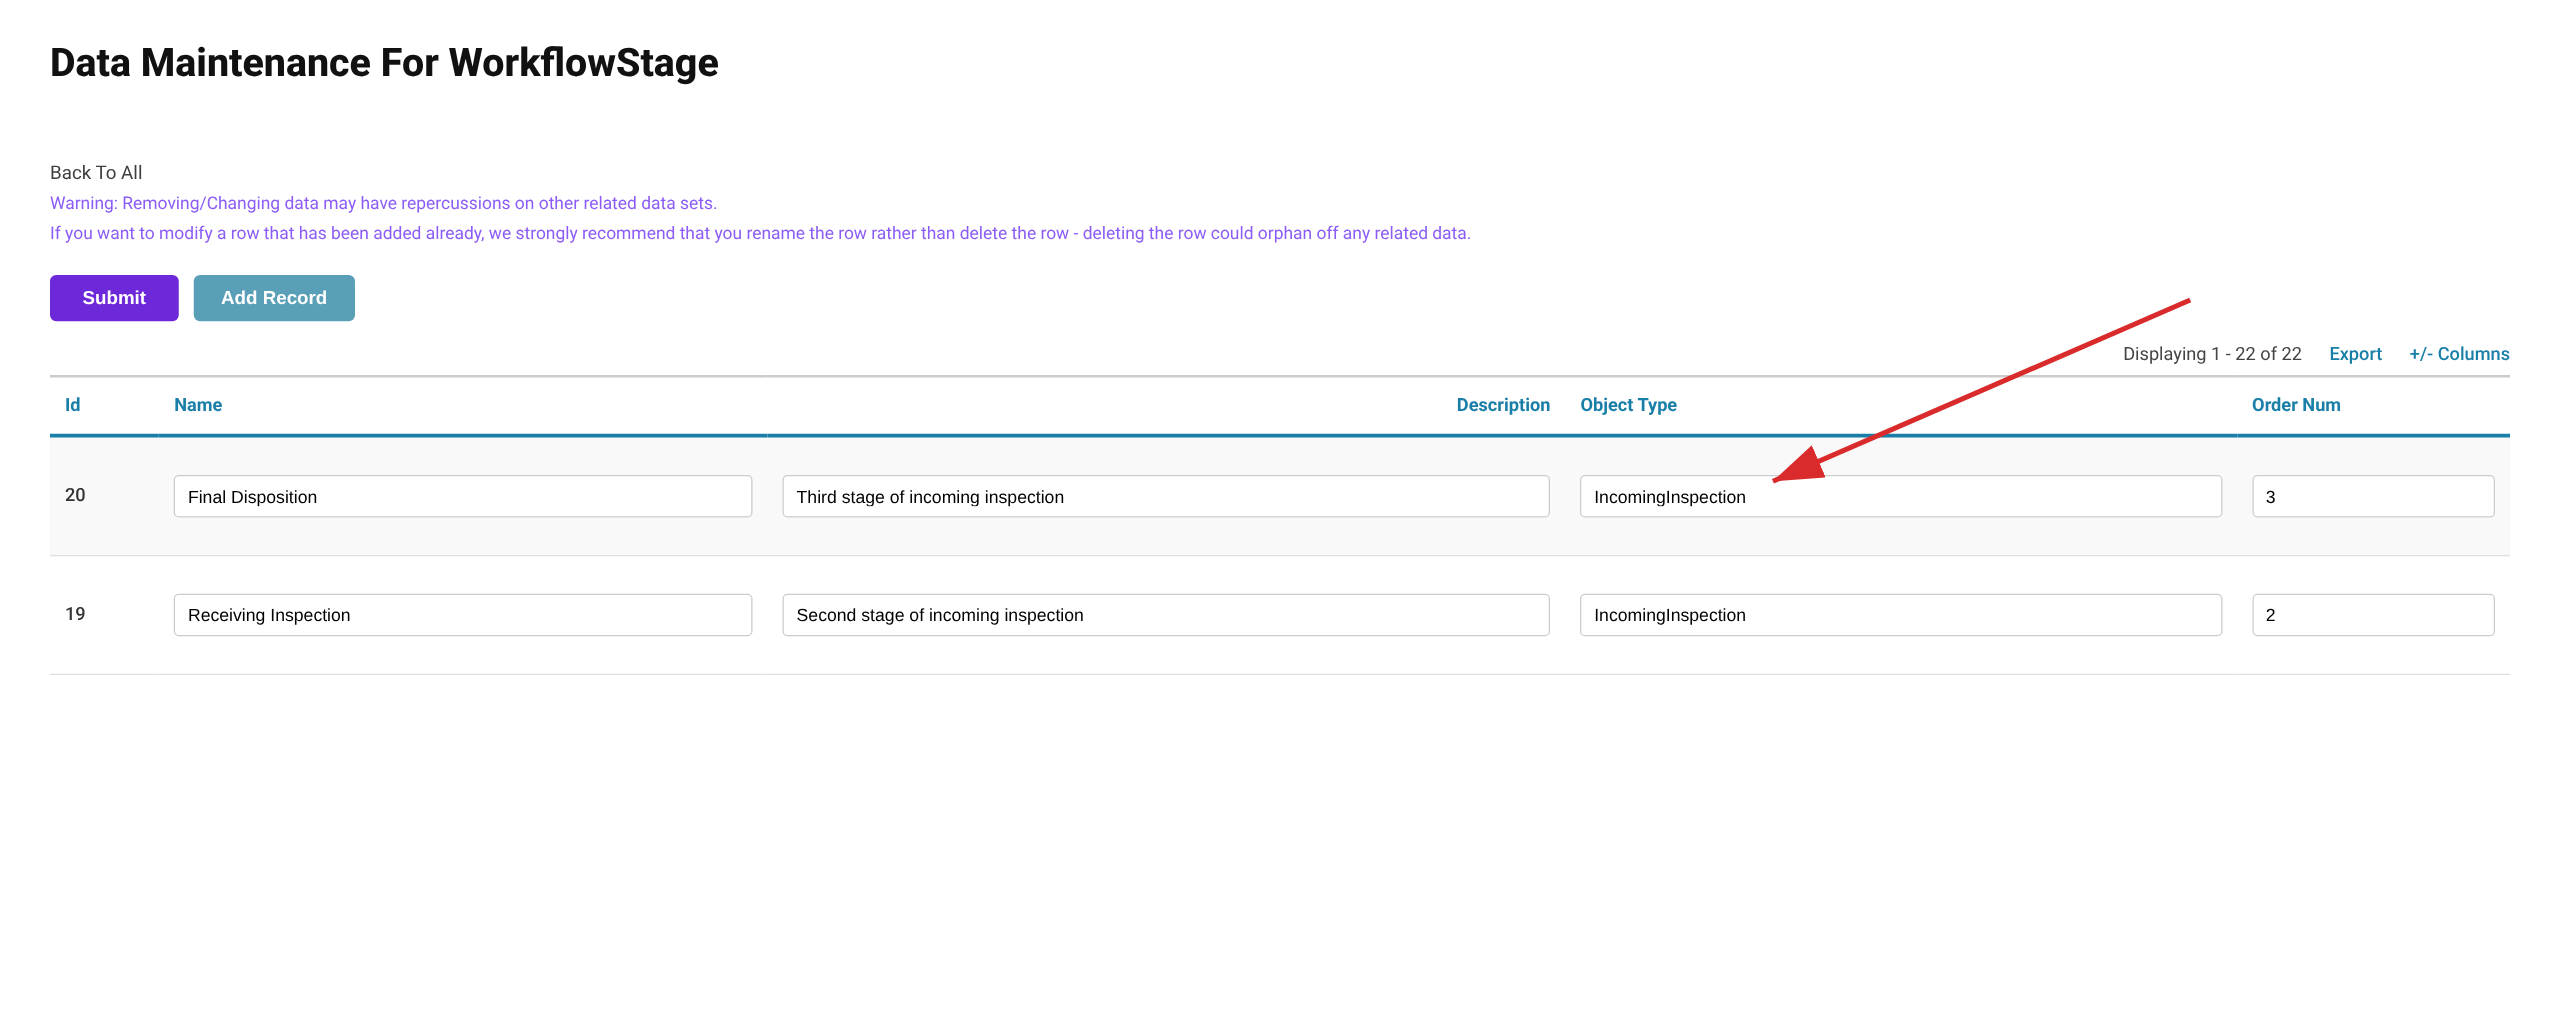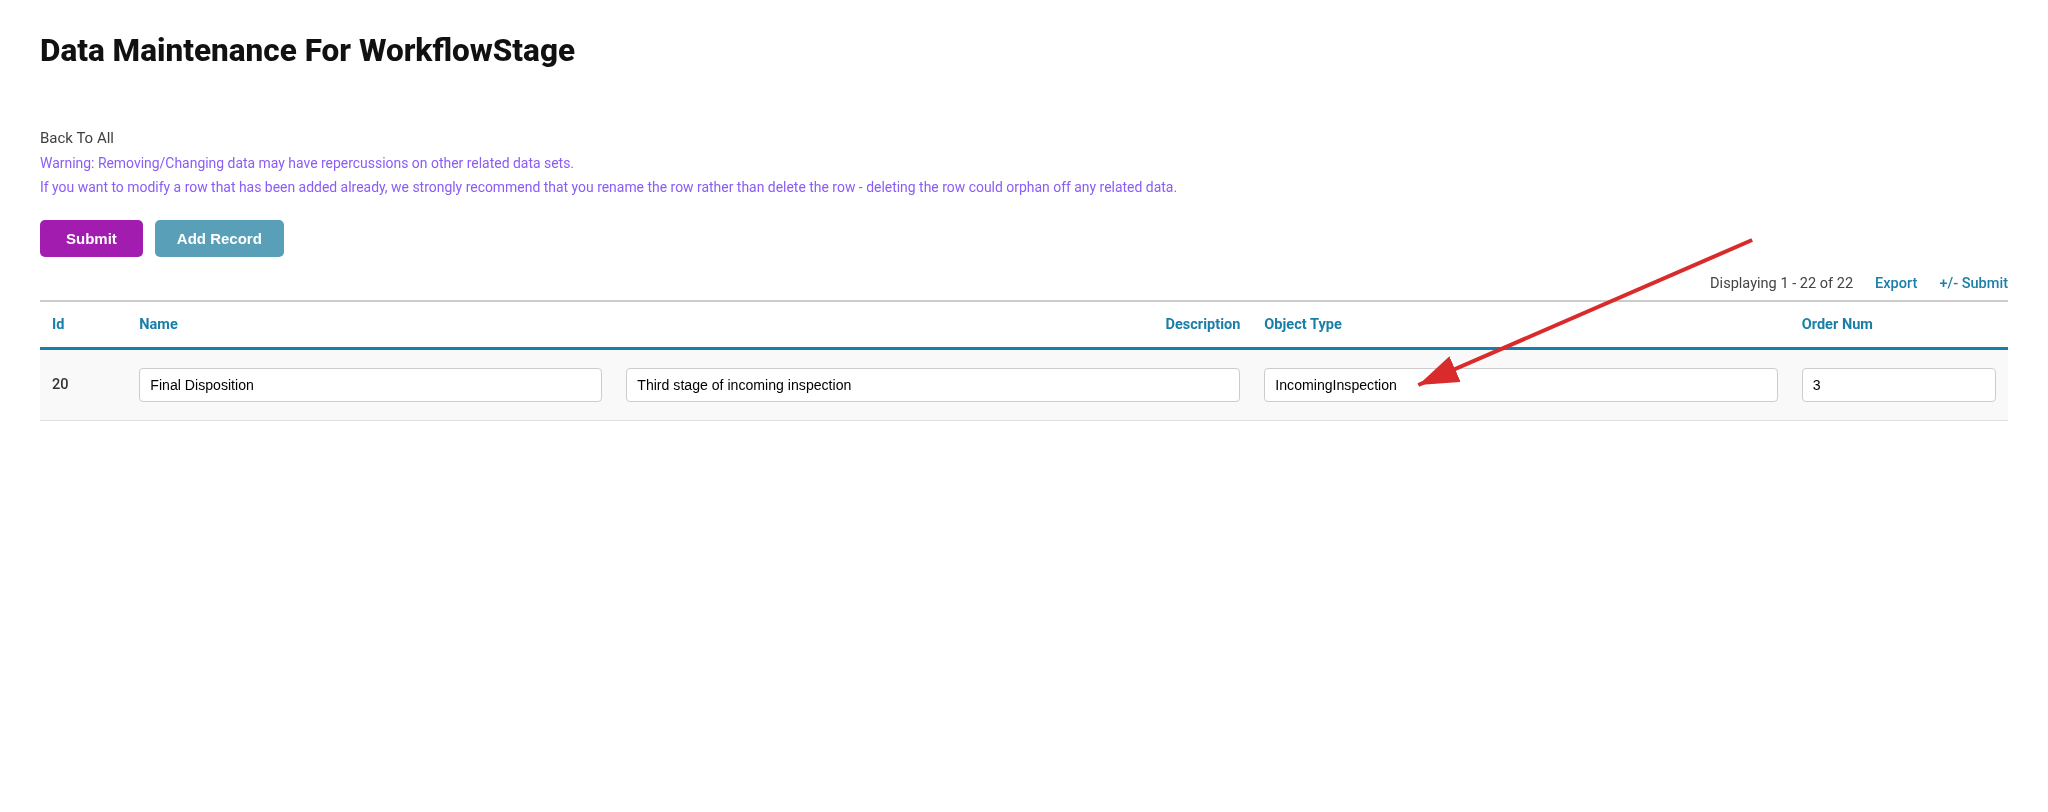--- a/index.html
+++ b/index.html
@@ -29,21 +29,21 @@
       color: #8b5cf6;
       margin-bottom: 3px;
       line-height: 1.5;
     }
     .actions {
       display: flex;
       gap: 12px;
       margin: 22px 0 18px 0;
     }
     .btn-submit {
-      background: #a21caf;
+      background: #6d28d9;
       color: #fff;
       border: none;
       border-radius: 5px;
       padding: 10px 26px;
       font-size: 1em;
       font-weight: 600;
       cursor: pointer;
     }
     .btn-add {
       background: #5a9fb8;
@@ -104,21 +104,21 @@
       width: 130px;
     }
     .data-table tbody tr {
       border-bottom: 1px solid #e0e0e0;
       background: #fff;
     }
     .data-table tbody tr:nth-child(odd) {
       background: #f9f9f9;
     }
     .data-table tbody td {
-      padding: 18px 12px;
+      padding: 30px 12px;
       vertical-align: middle;
     }
     .data-table tbody td.col-id {
       color: #333;
       font-weight: 500;
     }
     .cell-input {
       border: 1px solid #ccc;
       border-radius: 4px;
       padding: 8px 10px;
@@ -154,21 +154,21 @@
 <p class="warning-text">If you want to modify a row that has been added already, we strongly recommend that you rename the row rather than delete the row - deleting the row could orphan off any related data.</p>
 
 <div class="actions">
   <button class="btn-submit">Submit</button>
   <button class="btn-add">Add Record</button>
 </div>
 
 <div class="table-controls">
   <span class="count">Displaying 1 - 22 of 22</span>
   <a href="#">Export</a>
-  <a href="#">+/- Submit</a>
+  <a href="#">+/- Columns</a>
 </div>
 
 <div class="table-wrapper">
   <table class="data-table">
     <thead>
       <tr>
         <th class="col-id">Id</th>
         <th class="col-name">Name</th>
         <th class="col-desc">Description</th>
         <th class="col-objtype">Object Type</th>
@@ -176,20 +176,27 @@
       </tr>
     </thead>
     <tbody id="table-body">
     <tr>
           <td class="col-id">20</td>
           <td class="col-name"><input class="cell-input" type="text" value="Final Disposition" style=""></td>
           <td class="col-desc"><input class="cell-input" type="text" value="Third stage of incoming inspection" style=""></td>
           <td class="col-objtype"><input class="cell-input" type="text" value="IncomingInspection" style=""></td>
           <td class="col-ordernum"><input class="cell-input" type="text" value="3" style=""></td>
         </tr>
+        <tr>
+          <td class="col-id">19</td>
+          <td class="col-name"><input class="cell-input" type="text" value="Receiving Inspection" style=""></td>
+          <td class="col-desc"><input class="cell-input" type="text" value="Second stage of incoming inspection" style=""></td>
+          <td class="col-objtype"><input class="cell-input" type="text" value="IncomingInspection" style=""></td>
+          <td class="col-ordernum"><input class="cell-input" type="text" value="2" style=""></td>
+        </tr>
       </tbody>
   </table>
 
   <svg class="arrow-svg" id="arrow-svg" viewBox="0 0 1968 343" preserveAspectRatio="none" style="top: -80px; height: 343px;">
     <defs>
       <marker id="arrowhead" markerWidth="10" markerHeight="7" refX="10" refY="3.5" orient="auto">
         <polygon points="0 0, 10 3.5, 0 7" fill="#d92b2b"></polygon>
       </marker>
     </defs>
 

